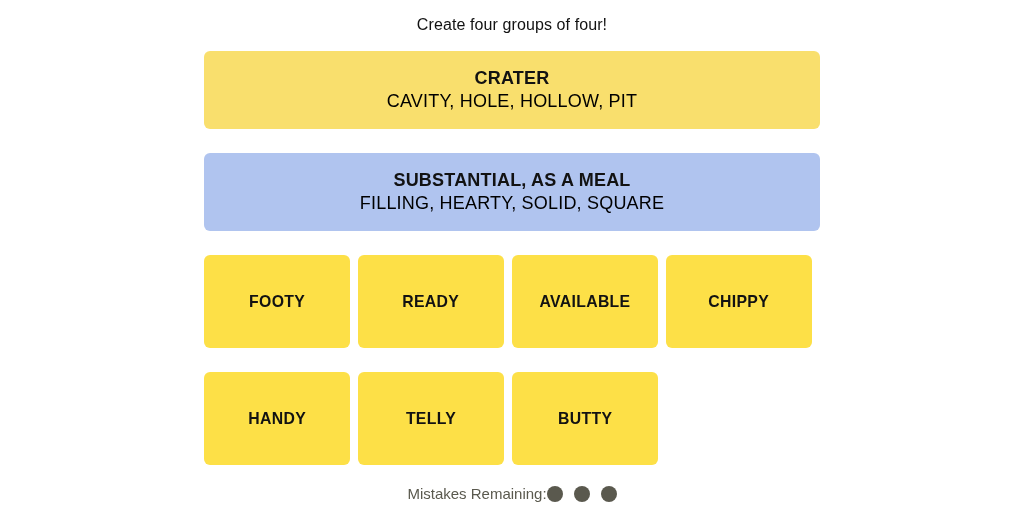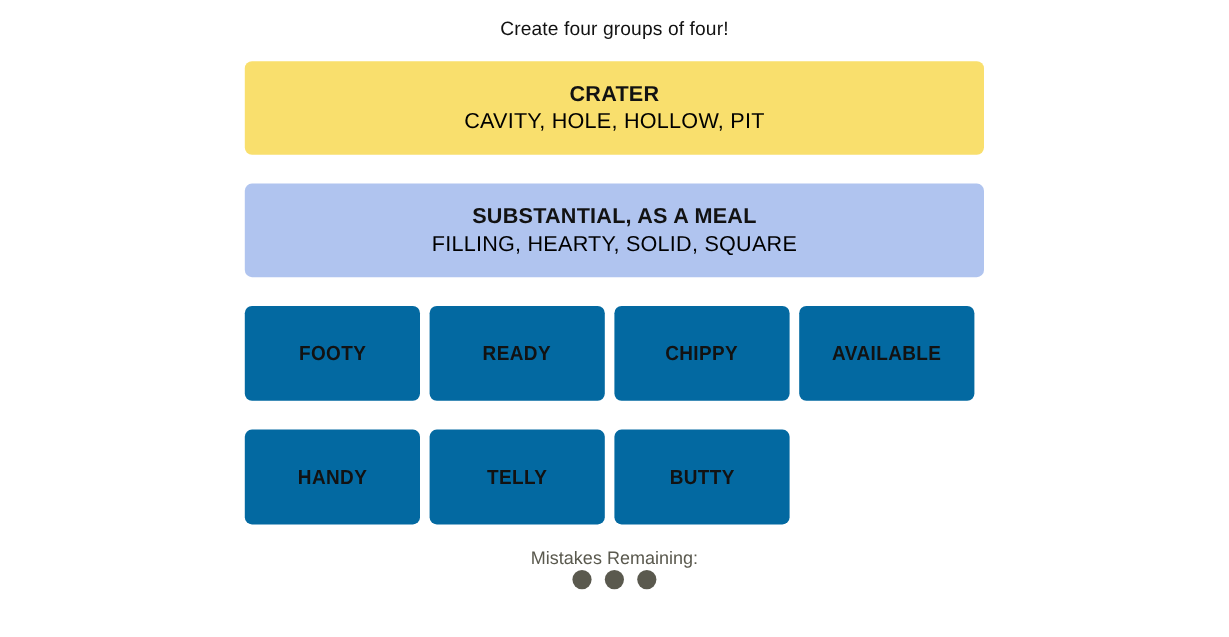--- a/index.html
+++ b/index.html
@@ -69,22 +69,22 @@
     color: #000000;
     text-align: center;
   }
 
   .tile-row {
     display: flex;
     gap: 8px;
   }
   .tile {
     width: 146px;
-    height: 79px;
-    background: #0369a1;
+    height: 93px;
+    background: #fde047;
     border-radius: 6px;
     display: flex;
     align-items: center;
     justify-content: center;
     box-sizing: border-box;
     cursor: pointer;
     user-select: none;
   }
   .tile-label {
     font-size: 17px;
@@ -94,21 +94,20 @@
     text-align: center;
     transform: scaleX(0.93);
   }
 
   
   .mistakes {
     margin-top: 20px;
     display: flex;
     align-items: center;
     justify-content: center;
-    flex-direction: column;
   }
   .mistakes-label {
     font-size: 15px;
     color: #5a594e;
     line-height: 18px;
   }
   .dots {
     display: flex;
     align-items: center;
     gap: 11px;
@@ -172,24 +171,24 @@
     </div>
 
     <div class="tile-row">
       <div class="tile">
         <span class="tile-label">FOOTY</span>
       </div>
       <div class="tile">
         <span class="tile-label">READY</span>
       </div>
       <div class="tile">
+        <span class="tile-label">AVAILABLE</span>
+      </div>
+      <div class="tile">
         <span class="tile-label">CHIPPY</span>
-      </div>
-      <div class="tile">
-        <span class="tile-label">AVAILABLE</span>
       </div>
     </div>
 
     <div class="tile-row">
       <div class="tile">
         <span class="tile-label">HANDY</span>
       </div>
       <div class="tile">
         <span class="tile-label">TELLY</span>
       </div>

